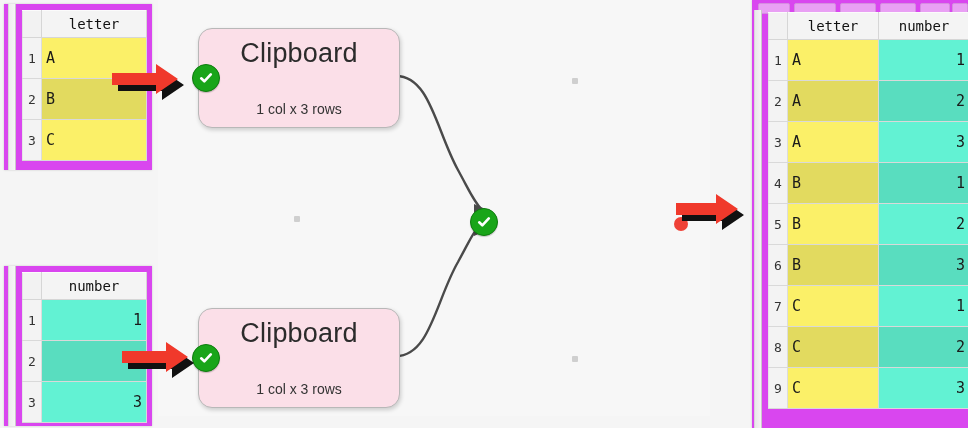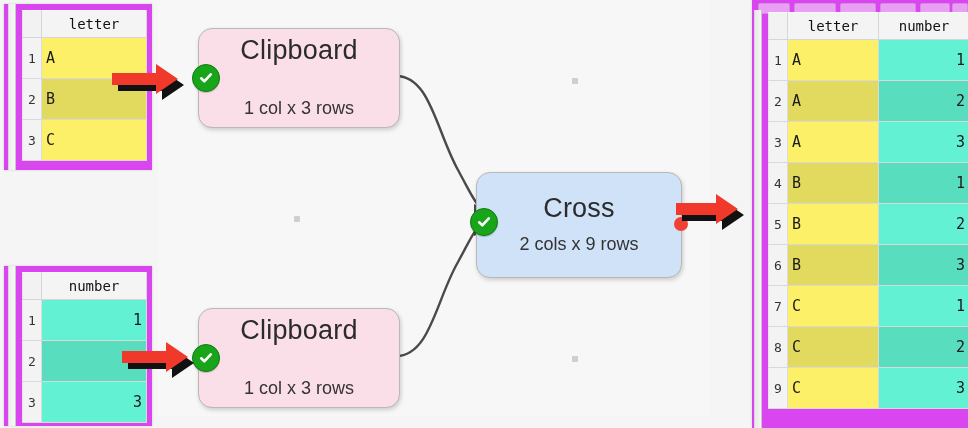--- a/index.html
+++ b/index.html
@@ -52,21 +52,21 @@
   .canvas-dot{position:absolute;width:6px;height:6px;background:#cfcfcf;border-radius:1px;}
 
   svg.links{position:absolute;left:0;top:0;width:552px;height:416px;pointer-events:none;}
 
   
   .node{position:absolute;border-radius:14px;box-shadow:1px 2px 4px rgba(0,0,0,.18);
         border:1px solid #b8b8b8;display:flex;flex-direction:column;align-items:center;justify-content:center;}
   .node.clip{background:#fbdfe8;gap:20px;}
   .node.cross{background:#cfe2f8;}
   .node .title{font-size:27px;color:#2b2b2b;line-height:1;letter-spacing:.2px;}
-  .node .sub{font-size:18px;color:#333;margin-top:14px;}
+  .node .sub{font-size:14px;color:#333;margin-top:14px;}
   .node.cross .sub{margin-top:12px;}
 
   .status{position:absolute;width:26px;height:26px;border-radius:50%;
           background:#19a519;border:1px solid #0e7d0e;box-shadow:0 1px 1px rgba(0,0,0,.2);
           display:flex;align-items:center;justify-content:center;}
   .status svg{display:block;}
   .out-dot{position:absolute;width:14px;height:14px;border-radius:50%;background:#ef4136;}
 
   
   .anno{position:absolute;}
@@ -102,24 +102,20 @@
     <div class="node clip" style="left:40px;top:308px;width:200px;height:98px;">
       <span class="title">Clipboard</span>
       <span class="sub">1 col x 3 rows</span>
     </div>
     <div class="status" style="left:34px;top:344px;">
       <svg width="16" height="16" viewBox="0 0 16 16">
           <path d="M3.2 8.3 L6.3 11.3 L12.8 4.4" fill="none" stroke="#fff" stroke-width="2.6" stroke-linecap="round" stroke-linejoin="round"></path>
         </svg>
     </div>
 
-    <div class="node cross" style="left:318px;top:172px;width:204px;height:104px;">
-      <span class="title">Cross</span>
-      <span class="sub">2 cols x 9 rows</span>
-    </div>
     <div class="status" style="left:312px;top:208px;">
       <svg width="16" height="16" viewBox="0 0 16 16">
           <path d="M3.2 8.3 L6.3 11.3 L12.8 4.4" fill="none" stroke="#fff" stroke-width="2.6" stroke-linecap="round" stroke-linejoin="round"></path>
         </svg>
     </div>
     <div class="out-dot" style="left:516px;top:217px;"></div>
   </div>
 
   <div class="tbl-panel" style="left:4px;top:4px;width:148px;height:166px;">
     <div class="tbl-scroll sm"></div>

